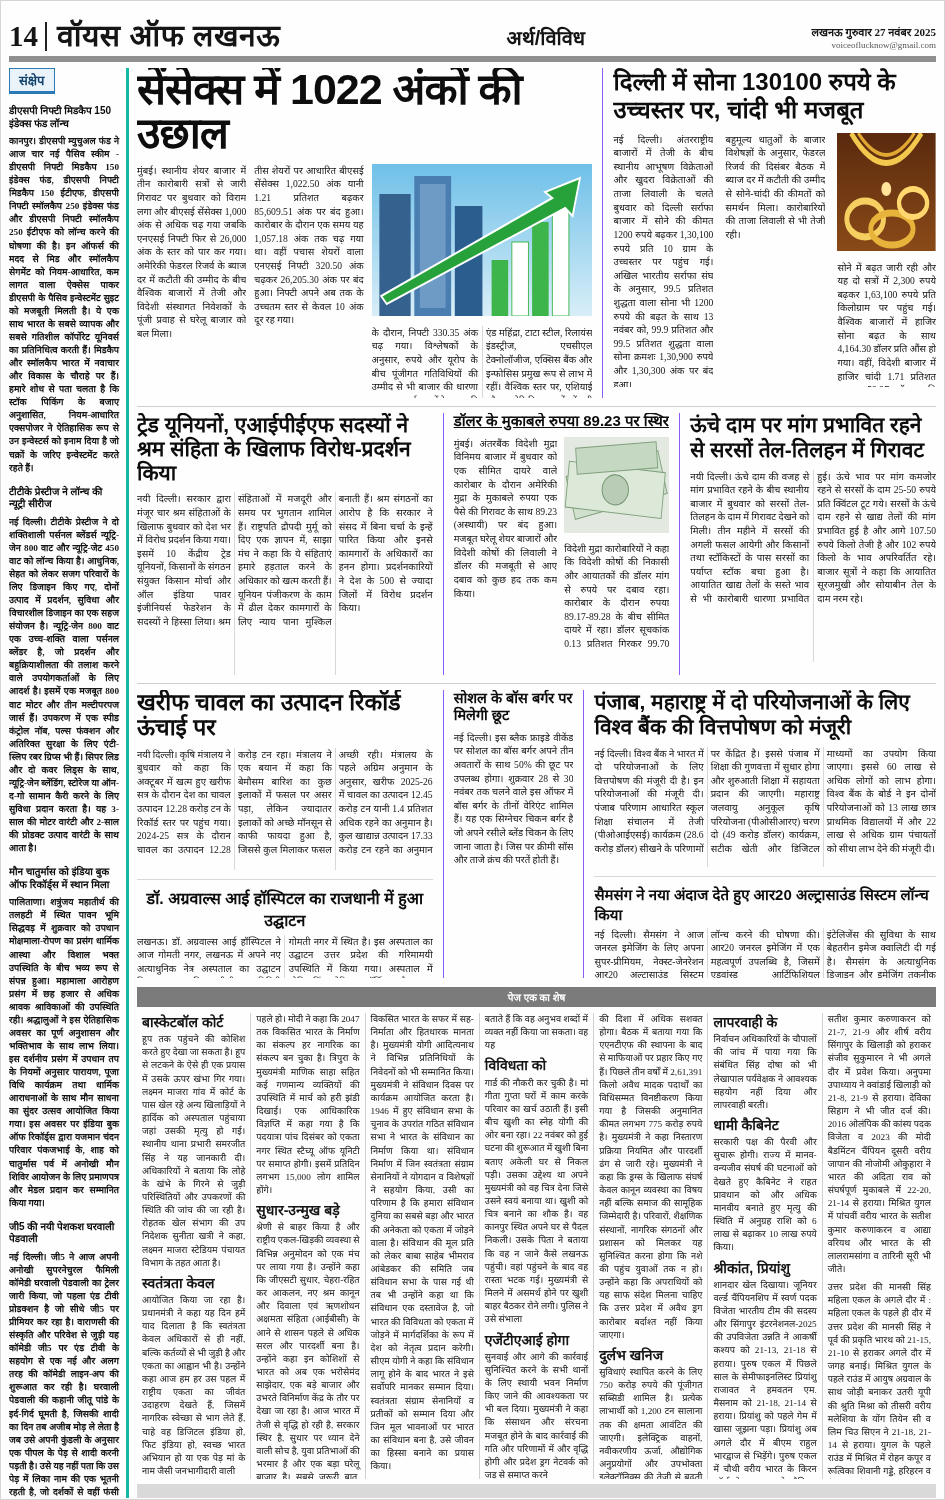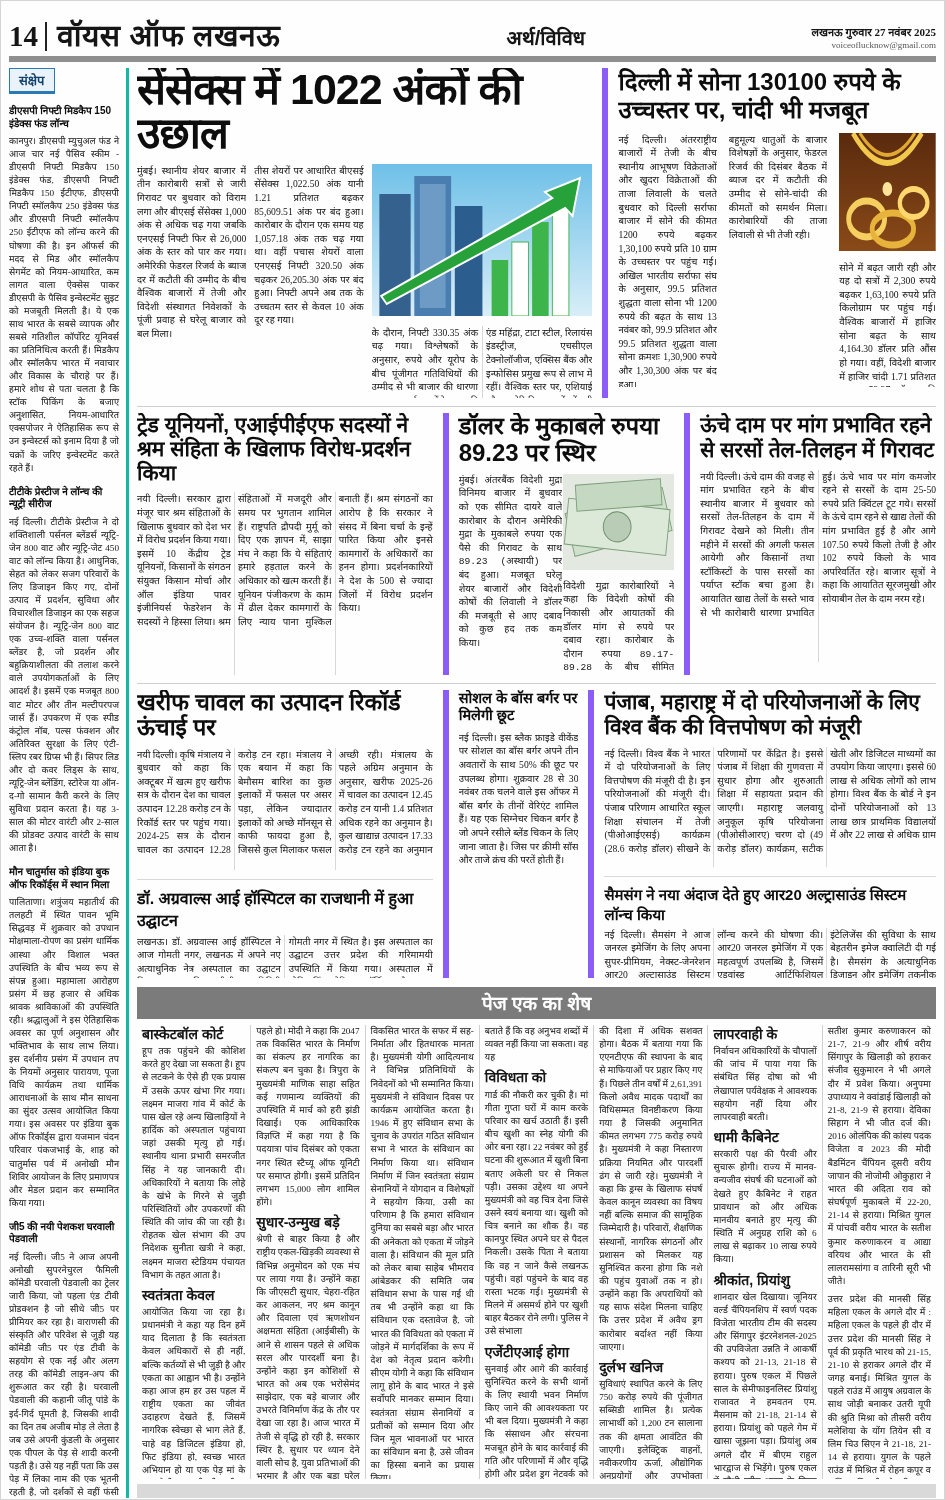--- a/index.html
+++ b/index.html
@@ -12,25 +12,25 @@
   .sect{flex:1;text-align:center;font-size:20px;font-weight:bold;font-family:"Liberation Sans",sans-serif;}
   .dateblock{text-align:right;line-height:1.25;}
   .dateline{font-size:11px;font-weight:bold;}
   .email{font-size:9px;color:#555;}
   
   .wrap{display:flex;gap:8px;margin-top:6px;height:1430px;}
   aside{width:110px;flex:none;border-right:3px solid #14b8a6;padding-right:7px;overflow:hidden;display:flex;flex-direction:column;}
   .tab{border:1px solid #2a7ab5;border-bottom:3px solid #2a7ab5;background:#eaf3fa;color:#10426b;
        font-weight:bold;font-size:13px;padding:2px 9px;align-self:flex-start;font-family:"Liberation Sans",sans-serif;}
   aside h3{font-size:10px;line-height:1.25;margin:11px 0 5px;font-family:"Liberation Sans",sans-serif;}
-  aside p{font-size:9.2px;line-height:1.42;text-align:justify;margin:0;}
+  aside p{font-size:9.2px;line-height:1.42;text-align:justify;margin:0;font-weight:bold;}
   .sfoot{height:14px;background:#d9d9d9;margin-top:8px;}
   main{flex:1;display:flex;flex-direction:column;overflow:hidden;min-width:0;}
   .row{display:flex;gap:10px;}
-  .bl{border-left:6px solid #8b5cf6;padding-left:10px;min-width:0;}
+  .bl{border-left:1px solid #8b5cf6;padding-left:10px;min-width:0;}
   p.b{font-size:9.6px;line-height:1.42;text-align:justify;margin:0;}
   .hl{font-family:"Liberation Sans",sans-serif;color:#0d0d0d;}
   .photo{display:block;width:100%;}
   
   .row1{height:330px;}
   .sensex{width:57%;overflow:hidden;}
   .sensex h1{font-size:43px;line-height:1.02;margin:0 0 8px;letter-spacing:-1px;}
   .sensex .cols{display:flex;gap:8px;height:264px;overflow:hidden;}
   .tcol{width:24%;overflow:hidden;}
   .imgstack{flex:1;display:flex;flex-direction:column;gap:6px;min-width:0;}
@@ -40,44 +40,44 @@
   .gold .cols{display:flex;gap:12px;height:254px;overflow:hidden;}
   .gold .tcol{width:31%;}
   
   .row2{height:262px;margin-top:8px;border-top:1px solid #cfcfcf;padding-top:6px;}
   .trade{width:37%;overflow:hidden;}
   .trade h2{font-size:21px;line-height:1.15;margin:0 0 7px;}
   .c3{columns:3;column-gap:7px;column-rule:1px solid #d8d8d8;overflow:hidden;}
   .c2{columns:2;column-gap:8px;column-rule:1px solid #d8d8d8;overflow:hidden;}
   .trade .c3{height:190px;}
   .rupee{width:27%;overflow:hidden;}
-  .rupee h2{font-size:24px;line-height:1.12;margin:0 0 7px;}
-  .rupee .cols{display:flex;gap:1px;height:212px;overflow:hidden;font-family:Liberation Mono, monospace;}
+  .rupee h2{font-size:15px;line-height:1.12;margin:0 0 7px;text-decoration:underline;}
+  .rupee .cols{display:flex;gap:7px;height:212px;overflow:hidden;}
   .rupee .c1{width:48%;overflow:hidden;}
   .rupee .cimg{flex:1;display:flex;flex-direction:column;gap:5px;min-width:0;}
   .mustard{flex:1;overflow:hidden;}
   .mustard h2{font-size:21px;line-height:1.18;margin:0 0 7px;}
   .mustard .c2{height:192px;}
   
   .row3{height:288px;margin-top:8px;border-top:1px solid #cfcfcf;padding-top:6px;}
   .gA{width:37%;overflow:hidden;}
   .kharif h2{font-size:23px;line-height:1.1;margin:0 0 7px;}
   .kharif .c3{height:122px;}
-  .hospital h2{font-size:16px;margin:9px 0 4px;border-top:1px solid #d8d8d8;padding-top:7px;}
+  .hospital h2{font-size:16px;margin:9px 0 4px;border-top:1px solid #d8d8d8;padding-top:7px;text-align:center;}
   .hospital .c2{height:72px;}
   .social{width:15%;overflow:hidden;}
   .social h3{font-size:14.5px;line-height:1.2;margin:0 0 6px;}
   .social p.b{height:238px;overflow:hidden;}
   .gC{flex:1;overflow:hidden;}
   .wbank h2{font-size:21px;line-height:1.18;margin:0 0 7px;}
   .wbank .c3{height:120px;}
   .samsung h2{font-size:15px;margin:9px 0 4px;border-top:1px solid #d8d8d8;padding-top:7px;}
   .samsung .c3{height:58px;}
   
-  .band{background:#7b7b7b;color:#fff;text-align:center;font-weight:bold;font-size:19px;
+  .band{background:#7b7b7b;color:#fff;text-align:center;font-weight:bold;font-size:10px;
         padding:3px 0;margin:9px 0 6px;font-family:"Liberation Sans",sans-serif;}
   .pone{flex:1;display:flex;overflow:hidden;}
   .pcol{flex:1;padding:0 5px;overflow:hidden;min-width:0;}
   .pcol + .pcol{border-left:1px solid #cfcfcf;}
   .ph{font-size:14px;font-weight:bold;margin:5px 0 3px;font-family:"Liberation Sans",sans-serif;line-height:1.15;}
   .ph.top{margin-top:1px;}
   .pcol p{font-size:9.2px;line-height:1.43;text-align:justify;margin:0 0 5px;}
   .bstrip{height:14px;background:#d9d9d9;margin-top:5px;}
 </style>
 </head>

